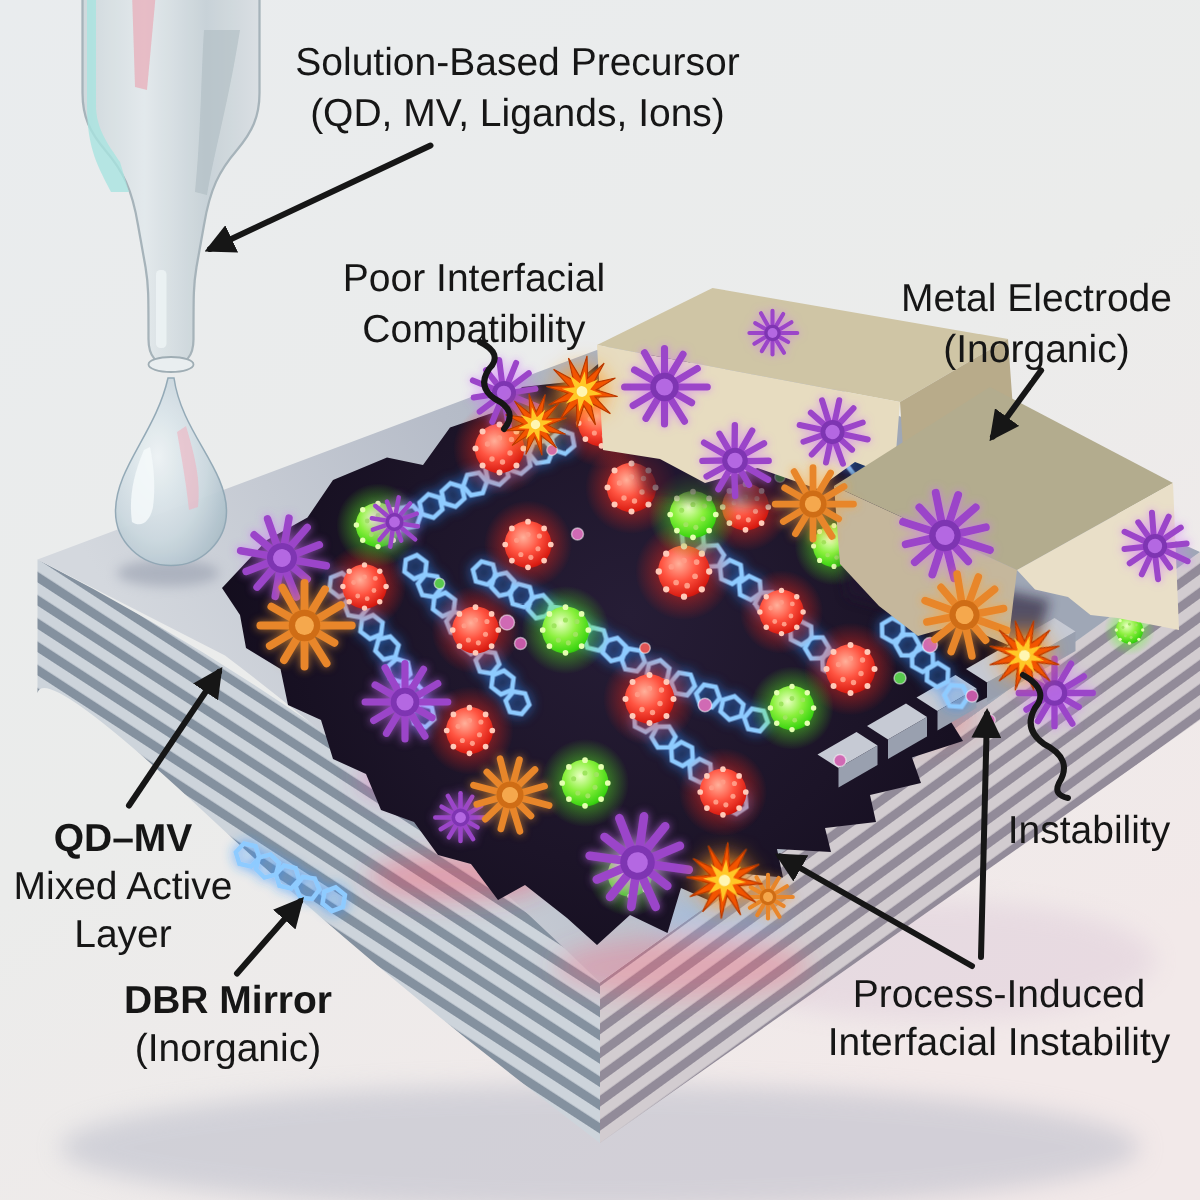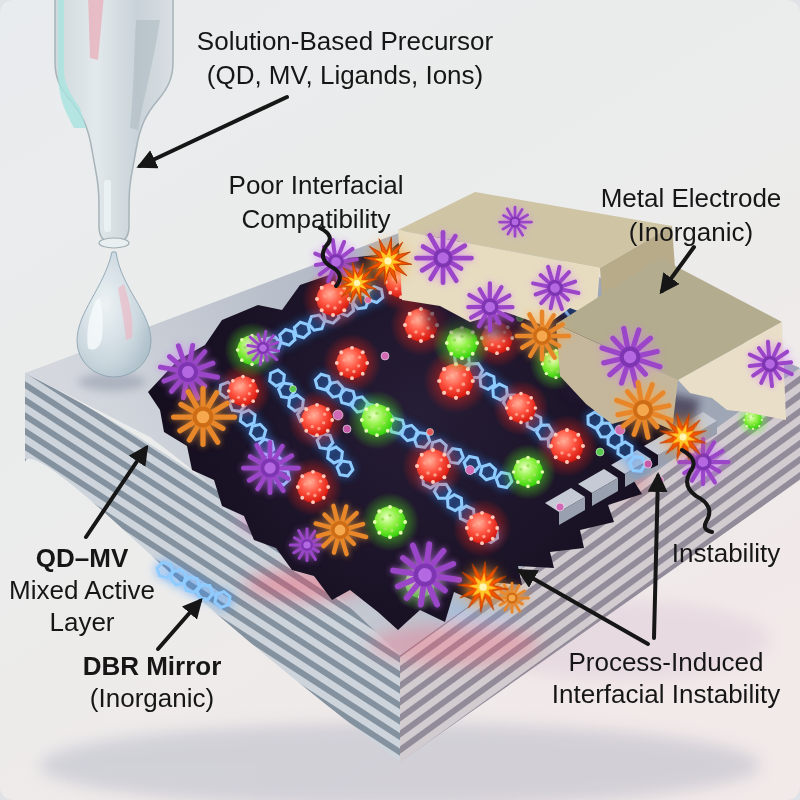--- a/index.html
+++ b/index.html
@@ -1,17 +1,17 @@
 <!DOCTYPE html>
 <html><head>
 <meta charset="utf-8">
 <style>
   html,body{margin:0;padding:0;background:#dfe2e6;}
   .stage{position:relative;width:800px;height:800px;overflow:hidden;
-         font-family:"Liberation Sans",sans-serif;border-radius:13px;}
+         font-family:"Liberation Sans",sans-serif;}
   svg{display:block;}
   .lbl{font-family:"Liberation Sans",sans-serif;font-size:26px;fill:#161616;}
   .lbl.b{font-weight:bold;}
   .ann{stroke:#161616;stroke-width:4;fill:none;stroke-linecap:round;}
 </style>
 </head>
 <body>
 
 <div class="stage">
 <svg width="800" height="800" viewBox="0 0 800 800" xmlns="http://www.w3.org/2000/svg" xmlns:xlink="http://www.w3.org/1999/xlink">

